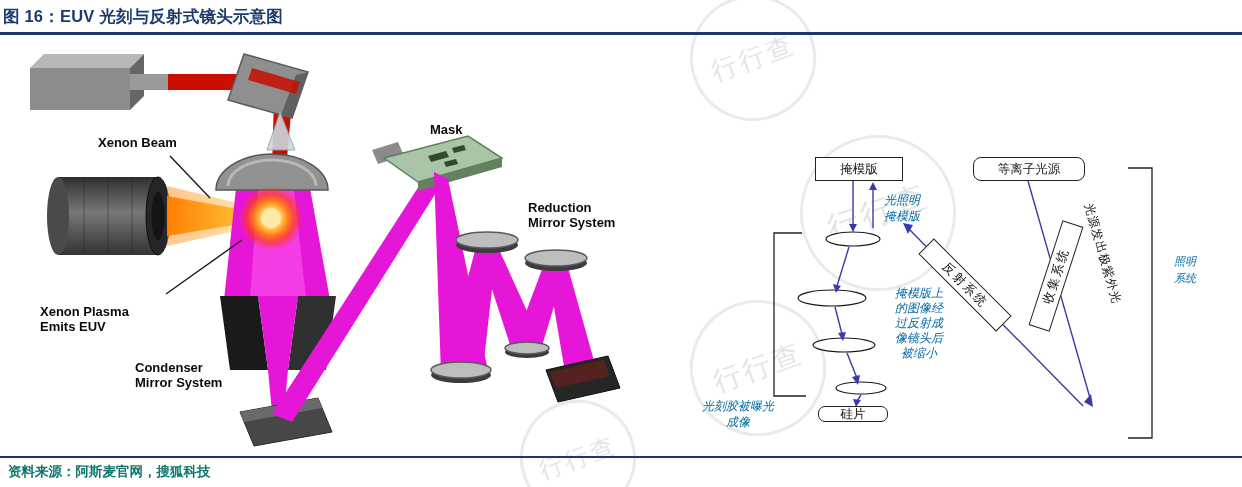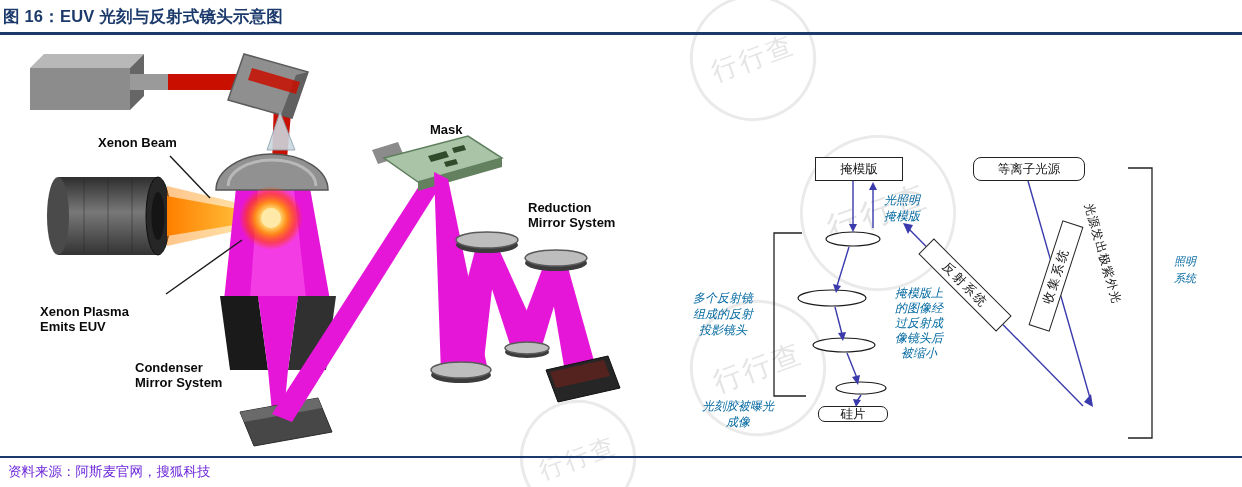--- a/index.html
+++ b/index.html
@@ -5,21 +5,21 @@
   html,body { margin:0; padding:0; background:#ffffff; }
   body { width:1242px; height:487px; overflow:hidden;
          font-family:"Liberation Sans","DejaVu Sans",sans-serif; }
   .page { position:relative; width:1242px; height:487px; background:#fff; overflow:hidden;padding-left:41px; }
 
   .title { position:absolute; left:3px; top:6px; font-size:16.5px; font-weight:bold;
            color:#1b3a6b; z-index:5; letter-spacing:0.2px; }
   .rule  { position:absolute; left:0; width:1242px; background:#1b3a6b; z-index:5; }
   .rule.top    { top:32px; height:3px; }
   .rule.bottom { top:456px; height:2px; }
-  .source { position:absolute; left:8px; top:463px; font-size:13.5px; color:#6d28d9; z-index:5; }
+  .source { position:absolute; left:8px; top:463px; font-size:13.5px; color:#0f766e; z-index:5;font-weight:bold; }
 
   svg.fig { position:absolute; left:0; top:38px; z-index:2; }
 
   .label-en { position:absolute; font-weight:bold; font-size:13px; color:#0a0a0a;
               text-align:left; line-height:15px; z-index:3; }
   .label-cn { position:absolute; font-size:12px; color:#0369a1; text-align:center;
               line-height:15px; z-index:3;font-style:italic; }
   .fbox { position:absolute; border:1px solid #222; background:#fff; display:flex;
           align-items:center; justify-content:center; font-size:12.5px; color:#111;
           z-index:3; box-sizing:border-box; }
@@ -225,25 +225,20 @@
 
   <div class="fbox rot" style="left:1001px;top:265px;width:110px;height:22px;transform:rotate(-72deg);">收集系统</div>
   <div class="fbox rot" style="left:910px;top:274px;width:110px;height:22px;transform:rotate(45deg);">反射系统</div>
 
   <div class="rottext" style="left:1046px;top:251px;width:116px;transform:rotate(74deg);">光源发出极紫外光</div>
 
   <div class="label-cn" style="left:879px;top:192px;width:46px;line-height:16px;">
     <div>光照明</div>
     <div>掩模版</div>
   </div>
-  <div class="label-cn" style="left:680px;top:290px;width:86px;line-height:16px;">
-    <div>多个反射镜</div>
-    <div>组成的反射</div>
-    <div>投影镜头</div>
-  </div>
   <div class="label-cn" style="left:889px;top:286px;width:60px;line-height:15px;">
     <div>掩模版上</div>
     <div>的图像经</div>
     <div>过反射成</div>
     <div>像镜头后</div>
     <div>被缩小</div>
   </div>
   <div class="label-cn" style="left:686px;top:398px;width:104px;line-height:16px;">
     <div>光刻胶被曝光</div>
     <div>成像</div>

